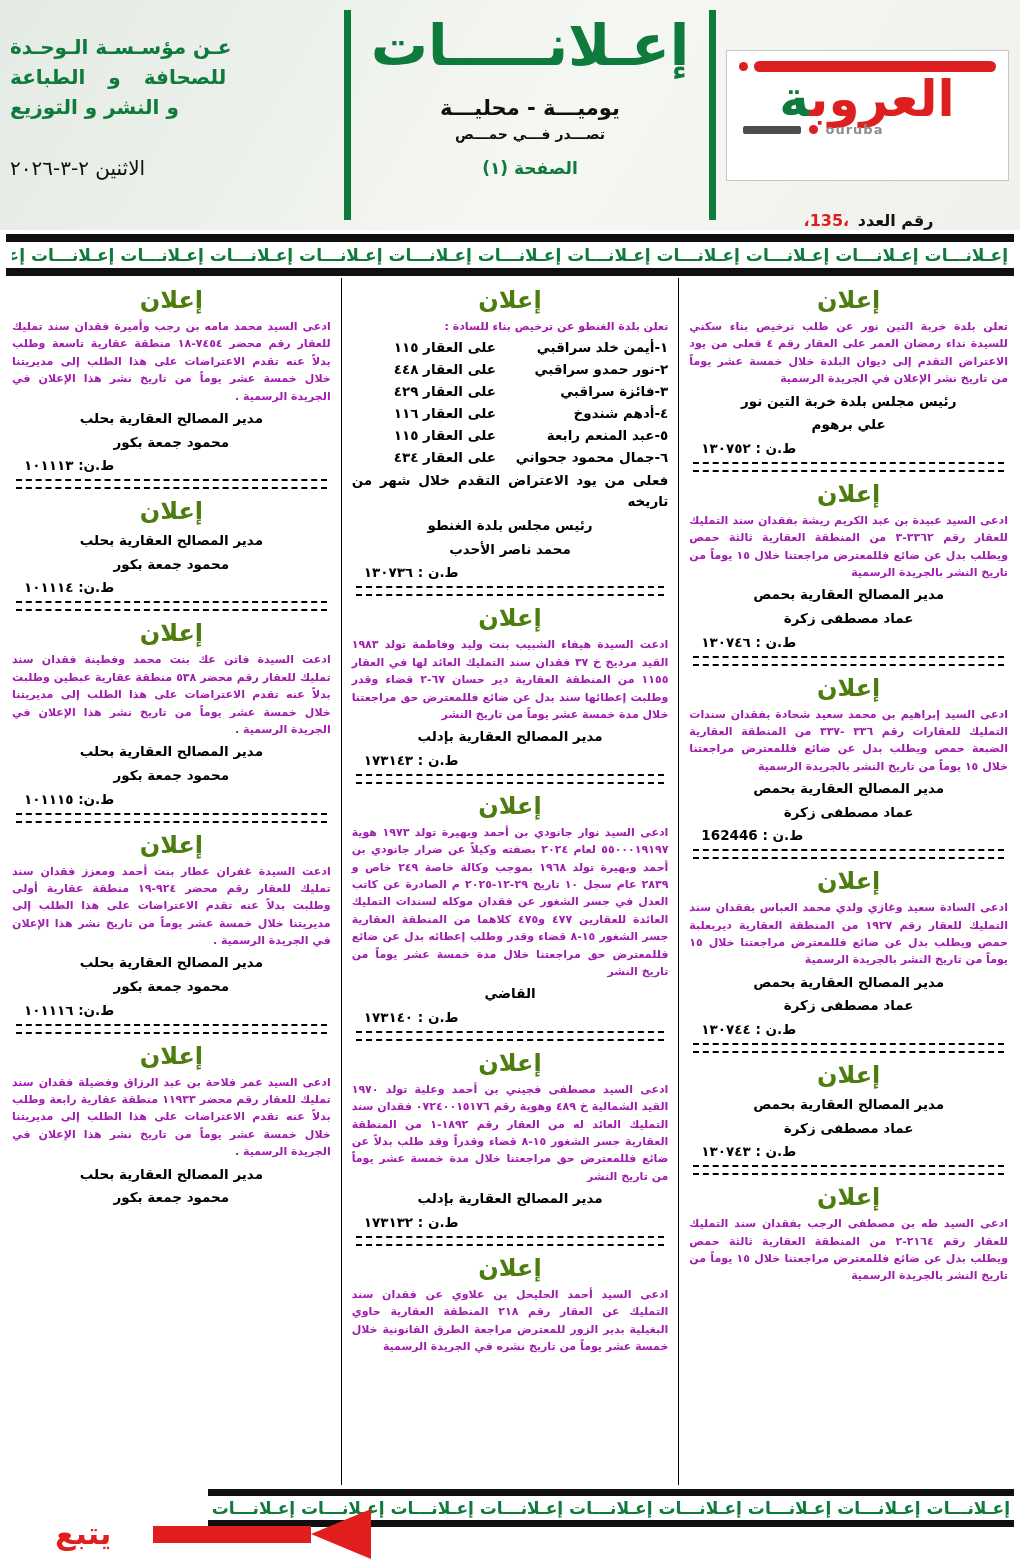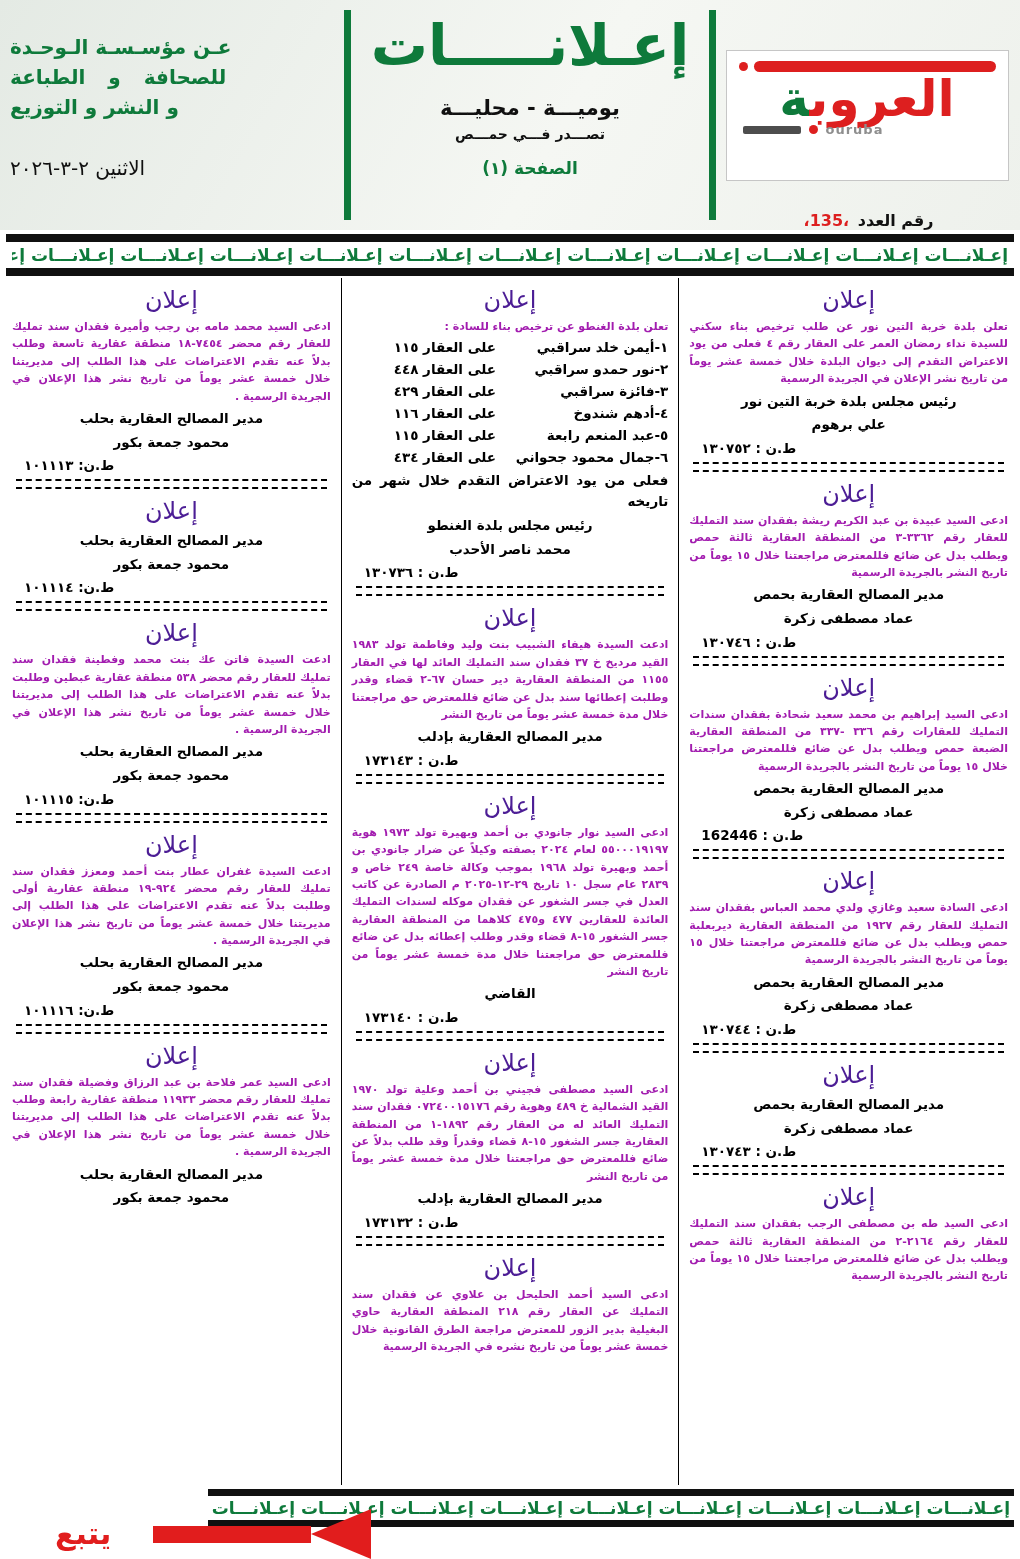--- a/index.html
+++ b/index.html
@@ -45,21 +45,21 @@
     background:#fff;padding:3px 6px;margin:4px 6px 0 6px;
   }
   .strip-text{
     color:#0e7a3b;font-weight:bold;font-size:17px;white-space:nowrap;
     overflow:hidden;text-align:center;
   }
   
   .main{display:flex;direction:rtl;height:1207px;overflow:hidden;padding:0 2px;margin-top:2px;}
   .col{width:340px;box-sizing:border-box;padding:6px 10px 0 10px;}
   .col-middle{border-left:1.5px solid #000;border-right:1.5px solid #000;}
-  .ann-title{text-align:center;font-size:24px;font-weight:normal;color:#4c1d95;margin:2px 0 4px;}
+  .ann-title{text-align:center;font-size:24px;font-weight:bold;color:#4d7c0f;margin:2px 0 4px;}
   .ann-body{font-size:11px;font-weight:bold;color:#a21caf;text-align:justify;line-height:1.58;margin:0 0 2px;}
   .ann-list{margin:1px 0;}
   .list-row{display:flex;justify-content:space-between;font-size:13.5px;font-weight:bold;line-height:1.62;padding-left:42px;}
   .ann-outro{font-size:13.5px;font-weight:bold;text-align:justify;line-height:1.58;margin:0 0 2px;}
   .sig{text-align:center;font-size:13.5px;font-weight:bold;line-height:1.75;}
   .ann-ref{font-size:13.5px;font-weight:bold;text-align:left;padding-left:12px;margin-top:3px;direction:rtl;}
   .ann-sep{border-top:2.5px dashed #000;border-bottom:2.5px dashed #000;height:6px;margin:6px 4px 8px 4px;}
   
   .footer{position:relative;height:72px;}
   .footer-strip{

